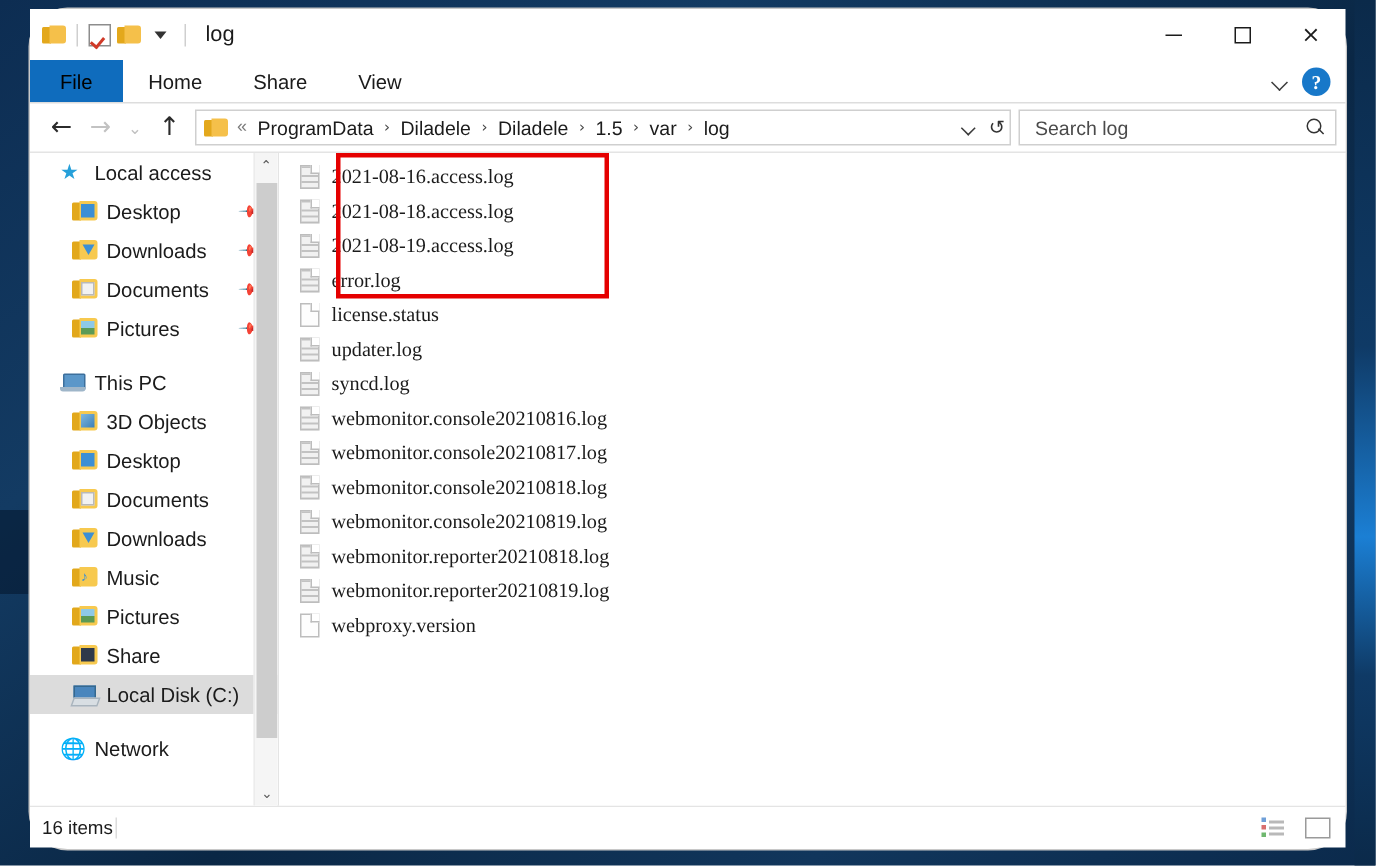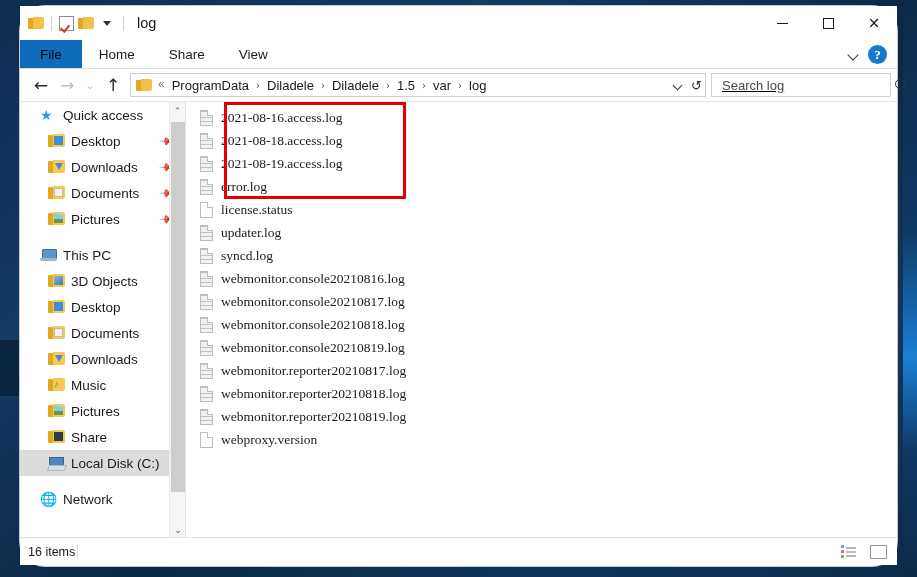--- a/index.html
+++ b/index.html
@@ -138,23 +138,23 @@
   }
   .mini-chev::after {
     content: ""; position: absolute; left: 1px; top: 2px;
     width: 6px; height: 6px; border: solid #3b3b3b;
     border-width: 0 1.4px 1.4px 0; transform: rotate(45deg);
   }
   .refresh {
     font-size: 13px; color: #333; font-family: "DejaVu Sans", sans-serif;
   }
   .searchbox {
-    width: 180px; height: 24px; border: 1px solid #cfcfcf; background: #fff;
+    width: 212px; height: 24px; border: 1px solid #cfcfcf; background: #fff;
     display: flex; align-items: center; padding: 0 6px 0 8px;
-    margin-left: 5px; justify-content: space-between; text-decoration: underline;
+    margin-left: 5px; justify-content: space-between;
   }
   .searchbox input {
     border: none; outline: none; font-size: 13px; color: #1b1b1b;
     width: 175px; font-family: "Liberation Sans", sans-serif;
     background: transparent;
   }
   .searchbox input::placeholder { color: #4a4a4a; }
   .mag {
     width: 13px; height: 13px; position: relative; flex: none;
   }
@@ -387,21 +387,21 @@
       <span class="mag"></span>
     </div>
   </div>
 
   <div class="content">
 
     <div class="navpane">
 
       <div class="npitem">
         <span class="ni ni-star">★</span>
-        <span class="ilabel">Quick access</span>
+        <span class="ilabel">Local access</span>
       </div>
 
       <div class="npitem lvl1">
         <span class="fldr">
           <span class="back"></span>
             <span class="front"></span>
             <span class="badge b-desktop"></span>
         </span>
         <span class="ilabel">Desktop</span>
         <span class="pin">📌</span>
@@ -566,24 +566,20 @@
         <span class="docico lined"></span>
         <span class="fname">webmonitor.console20210817.log</span>
       </div>
       <div class="frow">
         <span class="docico lined"></span>
         <span class="fname">webmonitor.console20210818.log</span>
       </div>
       <div class="frow">
         <span class="docico lined"></span>
         <span class="fname">webmonitor.console20210819.log</span>
-      </div>
-      <div class="frow">
-        <span class="docico lined"></span>
-        <span class="fname">webmonitor.reporter20210817.log</span>
       </div>
       <div class="frow">
         <span class="docico lined"></span>
         <span class="fname">webmonitor.reporter20210818.log</span>
       </div>
       <div class="frow">
         <span class="docico lined"></span>
         <span class="fname">webmonitor.reporter20210819.log</span>
       </div>
       <div class="frow">

